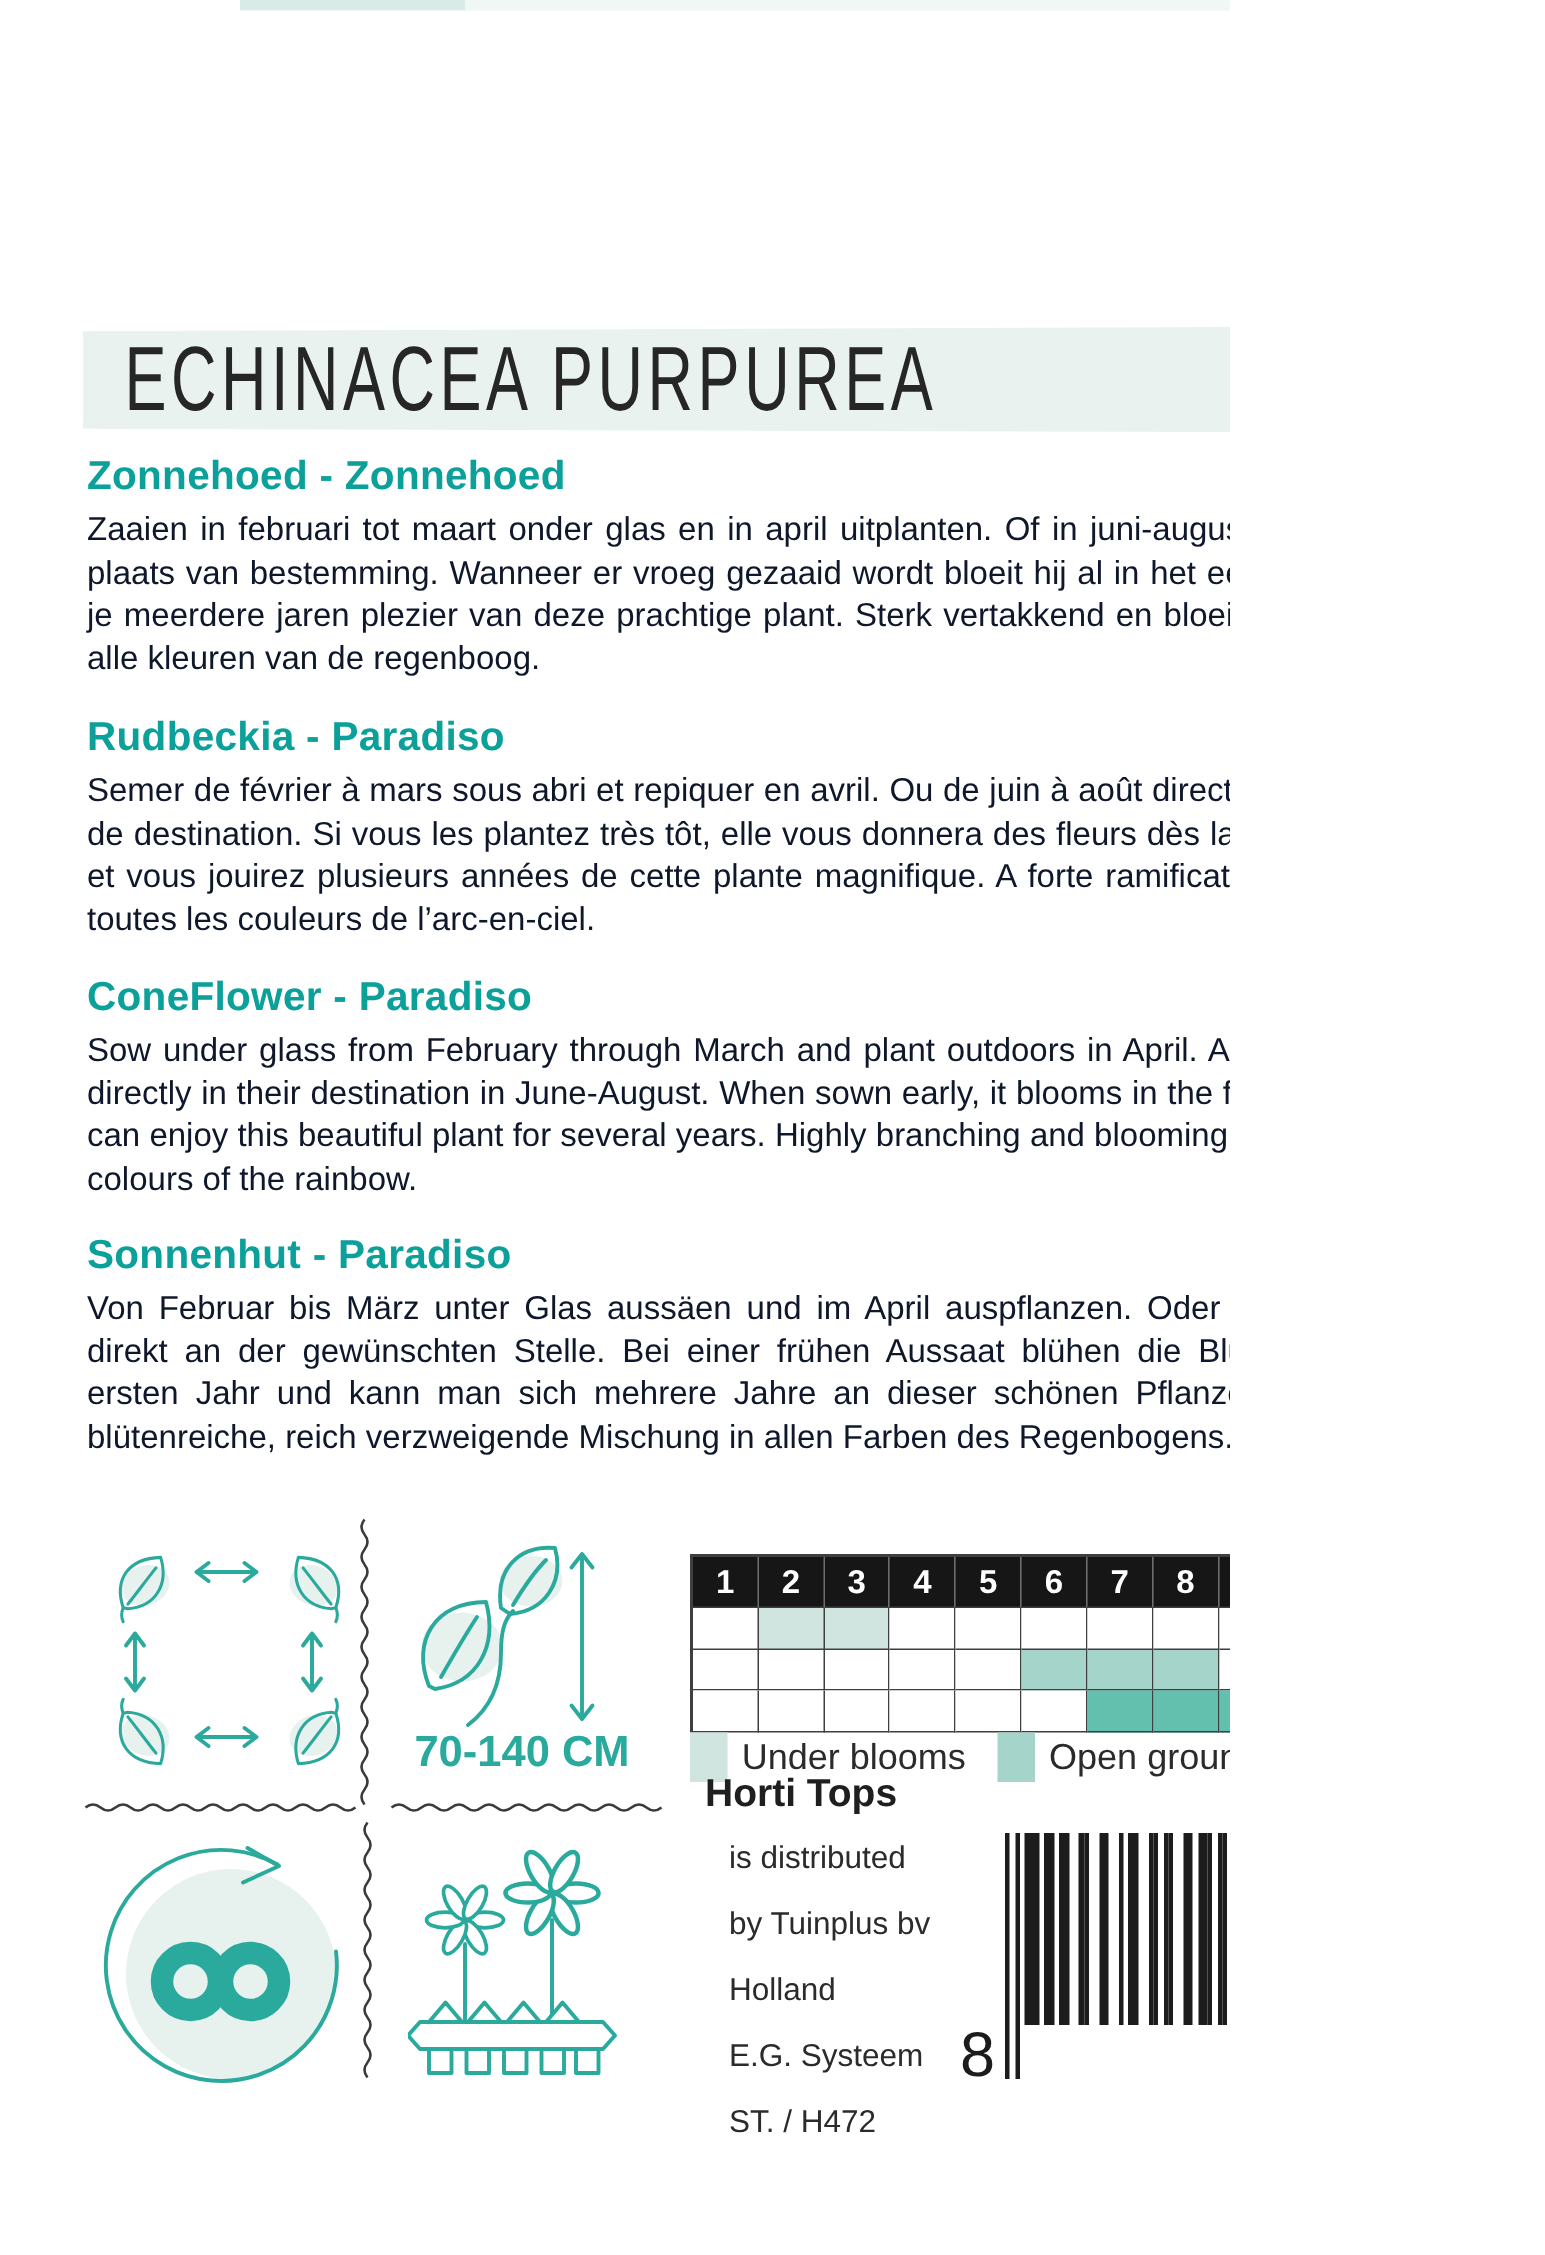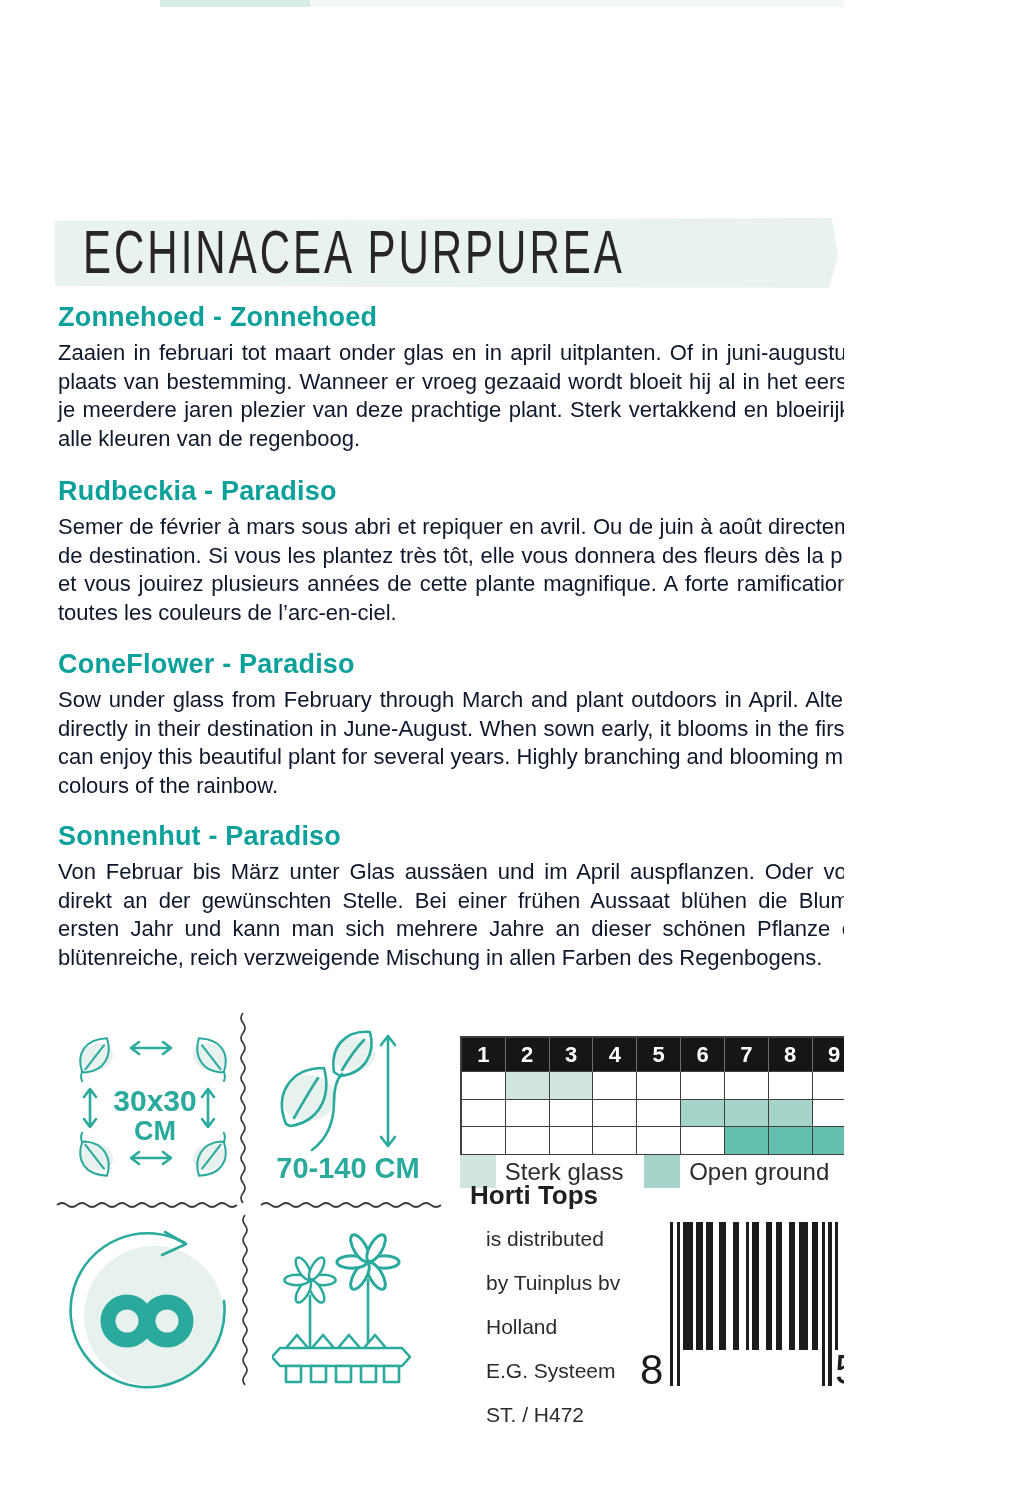--- a/index.html
+++ b/index.html
@@ -1,17 +1,17 @@
 <!DOCTYPE html>
 <html><head>
 <meta charset="utf-8">
 <style>
   html,body{margin:0;padding:0;background:#ffffff;}
   #page{position:relative;width:820px;height:1503px;background:#ffffff;overflow:hidden;
-        font-family:"Liberation Sans",sans-serif;color:#3b3b3b;padding-left:24px;}
+        font-family:"Liberation Sans",sans-serif;color:#3b3b3b;}
 
   
   .top-strip-dark{position:absolute;left:160px;top:0;width:150px;height:7px;background:#d9ebe7;}
   .top-strip-light{position:absolute;left:310px;top:0;width:720px;height:7px;background:#f0f7f5;}
 
   
   .banner{position:absolute;left:55px;top:218px;width:783px;height:70px;background:#e9f2ef;
           clip-path:polygon(0 4%,99.2% 0,100% 55%,98.8% 100%,0 97%);}
   .banner-title{position:absolute;left:28px;top:0;height:70px;line-height:70px;white-space:nowrap;
           font-size:42px;font-weight:400;letter-spacing:3px;color:#262626;
@@ -137,24 +137,20 @@
   <svg class="abs" style="left:58px;top:1024px;" width="190" height="170" viewBox="0 0 190 170">
     <use href="#leaf" transform="translate(14,8) scale(0.78)"></use>
     <use href="#leaf" transform="translate(176,8) scale(-0.78,0.78)"></use>
     <use href="#leaf" transform="translate(14,158) scale(0.78,-0.78)"></use>
     <use href="#leaf" transform="translate(176,158) scale(-0.78,-0.78)"></use>
     <use href="#harrow" transform="translate(70,16)"></use>
     <use href="#harrow" transform="translate(70,126)"></use>
     <use href="#varrow" transform="translate(24,62)"></use>
     <use href="#varrow" transform="translate(142,62)"></use>
   </svg>
-  <div class="icon-label" id="spacing-label">
-    <div>30x30</div>
-    <div id="spacing-unit">CM</div>
-  </div>
 
   <svg class="abs" style="left:238px;top:1012px;" width="10" height="196" viewBox="0 0 10 196">
     <path class="wav" d="M5 1 q-4 5 0 10 t0 10 t0 10 t0 10 t0 10 t0 10 t0 10 t0 10 t0 10 t0 10 t0 10 t0 10 t0 10 t0 10 t0 10 t0 10 t0 10 t0 10 t0 10"></path>
   </svg>
 
   <svg class="abs" style="left:272px;top:1028px;" width="140" height="130" viewBox="0 0 140 130">
     <ellipse class="blob" cx="36" cy="70" rx="27" ry="23"></ellipse>
     <ellipse class="blob" cx="82" cy="26" rx="21" ry="17"></ellipse>
     <path class="tl" d="M14 96 C2 66 18 40 52 40 C60 70 46 94 18 98 Z"></path>
     <path class="tl" d="M22 90 C30 76 38 62 46 50"></path>
@@ -210,21 +206,21 @@
       <div class="cal-cell"></div>
       <div class="cal-cell" style="background: rgb(99, 191, 174);"></div>
       <div class="cal-cell" style="background: rgb(99, 191, 174);"></div>
       <div class="cal-cell" style="background: rgb(99, 191, 174);"></div>
       <div class="cal-cell"></div>
       <div class="cal-cell"></div>
       <div class="cal-cell"></div>
     </div>
   <div id="cal-legend">
       <span class="legend-swatch" style="background: rgb(208, 229, 223);"></span>
-      <span class="legend-label">Sterk glass</span>
+      <span class="legend-label">Under blooms</span>
       <span class="legend-swatch" style="background: rgb(165, 212, 203);"></span>
       <span class="legend-label">Open ground</span>
       <span class="legend-swatch" style="background: rgb(99, 191, 174);"></span>
       <span class="legend-label">Flowers</span>
     </div>
 
   <svg class="abs" style="left:56px;top:1200px;" width="184" height="10" viewBox="0 0 184 10">
     <path class="wav" d="M1 5 q5 -4 10 0 t10 0 t10 0 t10 0 t10 0 t10 0 t10 0 t10 0 t10 0 t10 0 t10 0 t10 0 t10 0 t10 0 t10 0 t10 0 t10 0 t10 0"></path>
   </svg>
   <svg class="abs" style="left:260px;top:1200px;" width="184" height="10" viewBox="0 0 184 10">

